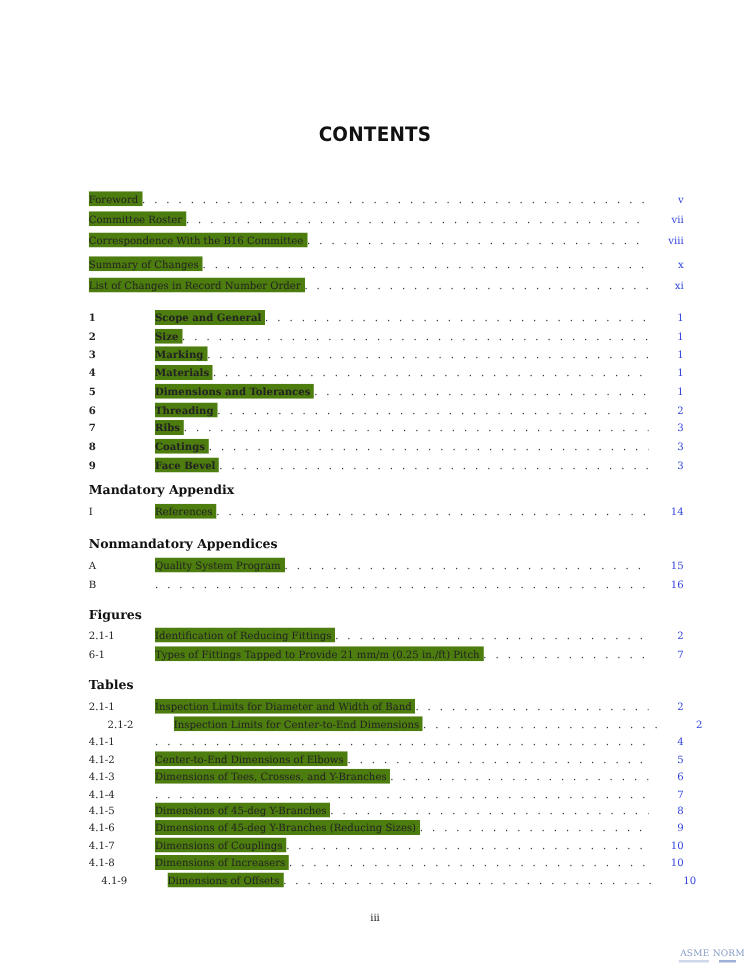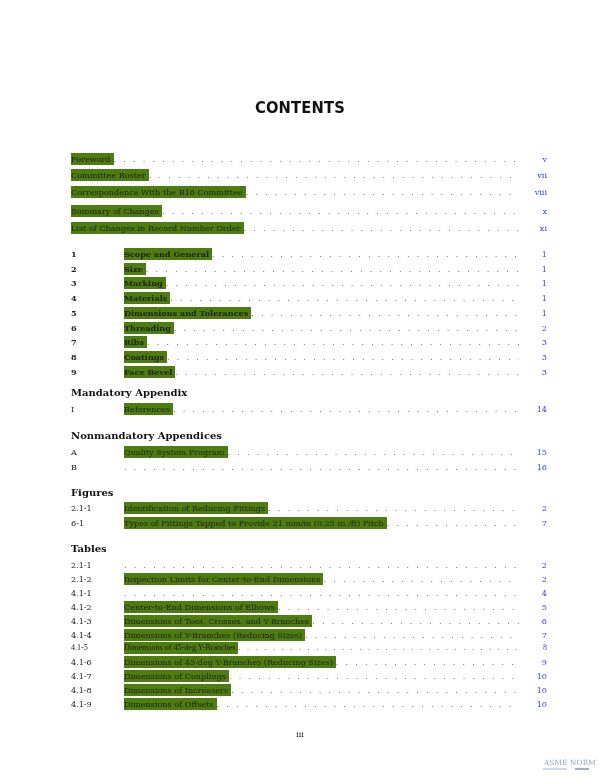--- a/index.html
+++ b/index.html
@@ -198,25 +198,26 @@
       <span class="label-wrap">
         <span class="label">Types of Fittings Tapped to Provide 21 mm/m (0.25 in./ft) Pitch</span>
         <span class="dots">. . . . . . . . . . . . . . . . . . . . . . . . . . . . . . . . . . . . . . . . . . . . . . . . . . . . . . . . . . . . . . . . . . . . . . . . . . . . . . . . . . . . . . . . . . . . . . . . . . . . . . . . . . . . . . . . . . . . . . . . </span>
       </span>
       <span class="page">7</span>
     </div>
     <div class="section-heading" style="top: 543px;">Tables</div>
     <div class="row indented" style="top: 559px;">
       <span class="num">2.1-1</span>
       <span class="label-wrap">
+        <span class="label">Inspection Limits for Diameter and Width of Band</span>
         <span class="dots">. . . . . . . . . . . . . . . . . . . . . . . . . . . . . . . . . . . . . . . . . . . . . . . . . . . . . . . . . . . . . . . . . . . . . . . . . . . . . . . . . . . . . . . . . . . . . . . . . . . . . . . . . . . . . . . . . . . . . . . . </span>
       </span>
       <span class="page">2</span>
     </div>
-    <div class="row indented" style="top: 572.9px;">
+    <div class="row indented" style="top: 572.9px; margin-left: 15px;">
       <span class="num">2.1-2</span>
       <span class="label-wrap">
         <span class="label">Inspection Limits for Center-to-End Dimensions</span>
         <span class="dots">. . . . . . . . . . . . . . . . . . . . . . . . . . . . . . . . . . . . . . . . . . . . . . . . . . . . . . . . . . . . . . . . . . . . . . . . . . . . . . . . . . . . . . . . . . . . . . . . . . . . . . . . . . . . . . . . . . . . . . . . </span>
       </span>
       <span class="page">2</span>
     </div>
     <div class="row indented" style="top: 586.8px;">
       <span class="num">4.1-1</span>
       <span class="label-wrap">
@@ -236,26 +237,25 @@
       <span class="num">4.1-3</span>
       <span class="label-wrap">
         <span class="label">Dimensions of Tees, Crosses, and Y-Branches</span>
         <span class="dots">. . . . . . . . . . . . . . . . . . . . . . . . . . . . . . . . . . . . . . . . . . . . . . . . . . . . . . . . . . . . . . . . . . . . . . . . . . . . . . . . . . . . . . . . . . . . . . . . . . . . . . . . . . . . . . . . . . . . . . . . </span>
       </span>
       <span class="page">6</span>
     </div>
     <div class="row indented" style="top: 628.5px;">
       <span class="num">4.1-4</span>
       <span class="label-wrap">
-        <span class="label">Dimensions of Y-Branches (Reducing Sizes)</span>
         <span class="dots">. . . . . . . . . . . . . . . . . . . . . . . . . . . . . . . . . . . . . . . . . . . . . . . . . . . . . . . . . . . . . . . . . . . . . . . . . . . . . . . . . . . . . . . . . . . . . . . . . . . . . . . . . . . . . . . . . . . . . . . . </span>
       </span>
       <span class="page">7</span>
     </div>
-    <div class="row indented" style="top: 642.4px; font-family: Liberation Serif, serif;">
+    <div class="row indented" style="top: 642.4px;">
       <span class="num">4.1-5</span>
       <span class="label-wrap">
         <span class="label">Dimensions of 45-deg Y-Branches</span>
         <span class="dots">. . . . . . . . . . . . . . . . . . . . . . . . . . . . . . . . . . . . . . . . . . . . . . . . . . . . . . . . . . . . . . . . . . . . . . . . . . . . . . . . . . . . . . . . . . . . . . . . . . . . . . . . . . . . . . . . . . . . . . . . </span>
       </span>
       <span class="page">8</span>
     </div>
     <div class="row indented" style="top: 656.3px;">
       <span class="num">4.1-6</span>
       <span class="label-wrap">
@@ -273,21 +273,21 @@
       <span class="page">10</span>
     </div>
     <div class="row indented" style="top: 684.1px;">
       <span class="num">4.1-8</span>
       <span class="label-wrap">
         <span class="label">Dimensions of Increasers</span>
         <span class="dots">. . . . . . . . . . . . . . . . . . . . . . . . . . . . . . . . . . . . . . . . . . . . . . . . . . . . . . . . . . . . . . . . . . . . . . . . . . . . . . . . . . . . . . . . . . . . . . . . . . . . . . . . . . . . . . . . . . . . . . . . </span>
       </span>
       <span class="page">10</span>
     </div>
-    <div class="row indented" style="top: 698px;">
+    <div class="row indented" style="top: 698px; margin-left: 10px;">
       <span class="num">4.1-9</span>
       <span class="label-wrap">
         <span class="label">Dimensions of Offsets</span>
         <span class="dots">. . . . . . . . . . . . . . . . . . . . . . . . . . . . . . . . . . . . . . . . . . . . . . . . . . . . . . . . . . . . . . . . . . . . . . . . . . . . . . . . . . . . . . . . . . . . . . . . . . . . . . . . . . . . . . . . . . . . . . . . </span>
       </span>
       <span class="page">10</span>
     </div>
   </div>
 
 <div class="folio">iii</div>

